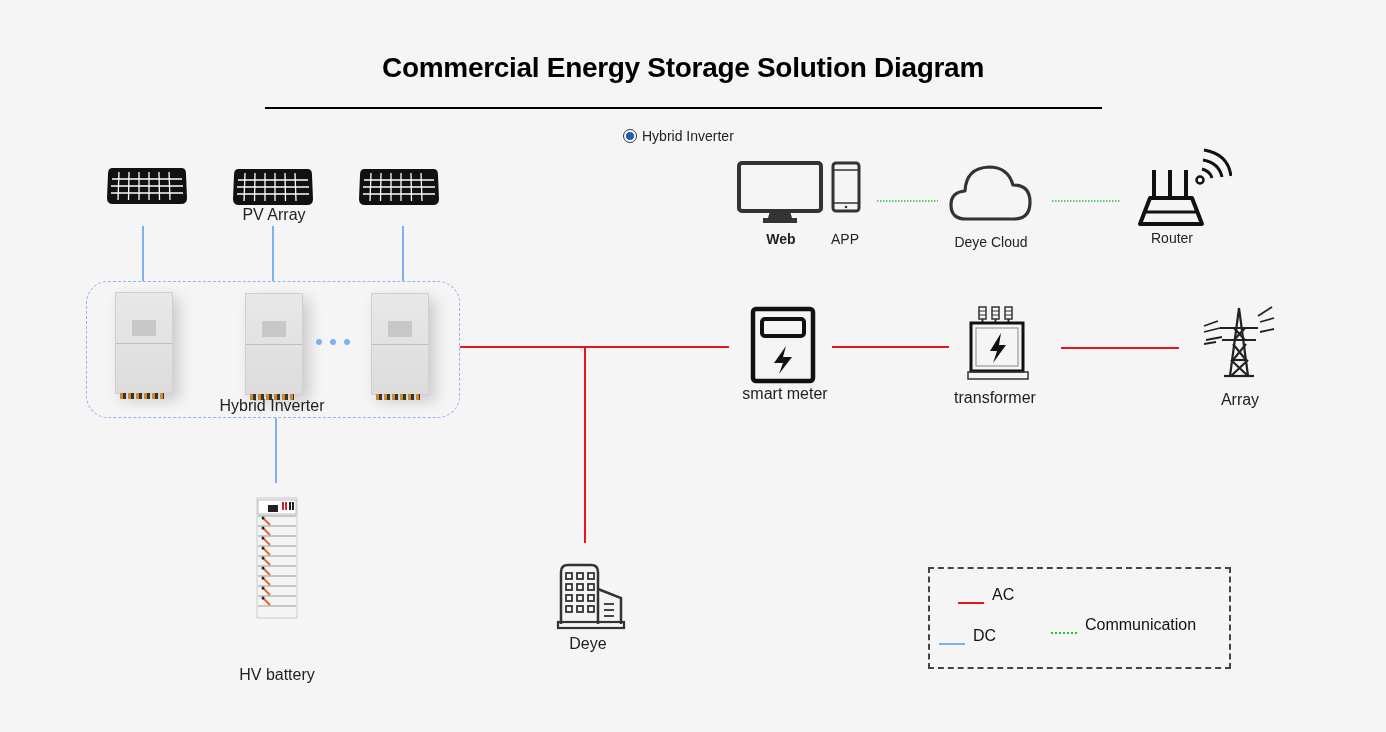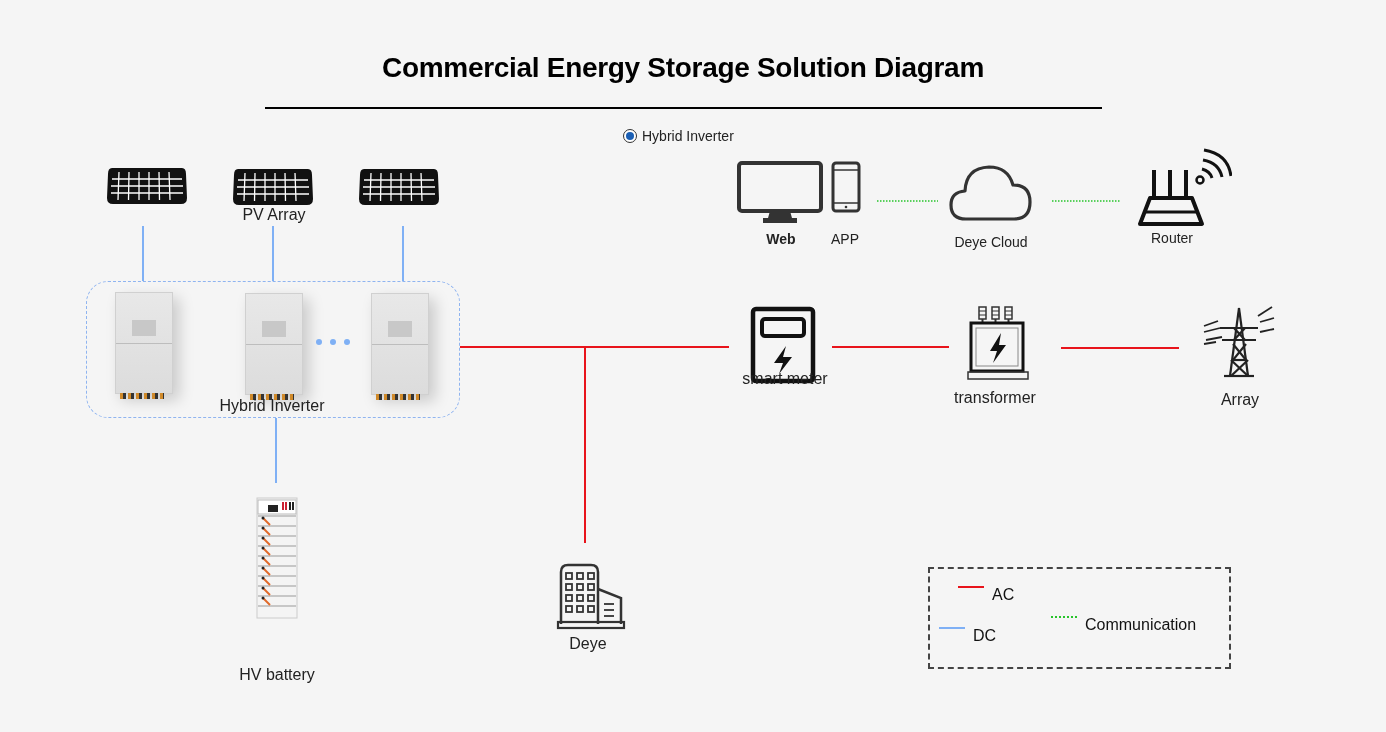--- a/index.html
+++ b/index.html
@@ -13,21 +13,21 @@
   .lbl { font-size:16px; color:#222; text-align:center; white-space:nowrap; }
   .lbl-sm { font-size:14px; color:#222; text-align:center; white-space:nowrap; }
   .inv-group { left:86px; top:281px; width:374px; height:137px; border:1px dashed #8fb4f0; border-radius:22px; box-sizing:border-box; }
   .inverter { width:56px; height:100px; background:linear-gradient(#e8e8e8,#dcdcdc); border:1px solid #d0d0d0; box-shadow:6px 6px 14px rgba(0,0,0,0.18); }
   .inverter .screen { position:absolute; left:16px; top:27px; width:24px; height:16px; background:#c8c8c8; }
   .inverter .seam { position:absolute; left:0; right:0; top:50px; height:1px; background:#bdbdbd; }
   .inverter .ports { position:absolute; left:4px; bottom:-6px; width:44px; height:6px; background:repeating-linear-gradient(90deg,#d08a2a 0 3px,#333 3px 6px,transparent 6px 8px); }
   .dots { left:316px; top:339px; display:flex; gap:8px; }
   .dots span { width:6px; height:6px; border-radius:50%; background:#7fb0f5; display:block; }
   .legend { left:928px; top:567px; width:303px; height:102px; border:2px dashed #444; box-sizing:border-box; }
-  .leg-item { display:flex; align-items:flex-start; gap:8px; font-size:16px; color:#111; }
+  .leg-item { display:flex; align-items:flex-end; gap:8px; font-size:16px; color:#111; }
   .leg-line { width:26px; height:0; }
 </style>
 </head>
 <body>
 
 <div class="abs title">Commercial Energy Storage Solution Diagram</div>
 <div class="abs title-rule"></div>
 
 <div class="abs radio-wrap">
   <span class="radio">
@@ -228,21 +228,21 @@
   <path d="M67 14 Q83 17 86 31" fill="none" stroke="#111" stroke-width="3"></path>
   <path d="M68 4 Q92 8 95 30" fill="none" stroke="#111" stroke-width="3"></path>
 </svg>
 <div class="abs lbl-sm" style="left:1132px;top:230px;width:80px">Router</div>
 
 <svg class="abs" style="left:750px;top:306px" width="66" height="78" viewBox="0 0 66 78">
   <rect x="3" y="3" width="60" height="72" rx="3" fill="none" stroke="#111" stroke-width="4.5"></rect>
   <rect x="12" y="13" width="42" height="17" rx="3" fill="none" stroke="#111" stroke-width="4"></rect>
   <path d="M36 40 L24 57 H33 L29 68 L42 51 H33 Z" fill="#111"></path>
 </svg>
-<div class="abs lbl" style="left:730px;top:370px;width:110px">smart meter</div>
+<div class="abs lbl" style="left:730px;top:385px;width:110px">smart meter</div>
 
 <svg class="abs" style="left:966px;top:305px" width="64" height="76" viewBox="0 0 64 76">
   <g fill="none" stroke="#333" stroke-width="1.5">
     <rect x="13" y="2" width="7" height="12"></rect>
       <rect x="26" y="2" width="7" height="12"></rect>
       <rect x="39" y="2" width="7" height="12"></rect>
   </g>
   <g stroke="#333" stroke-width="1">
       <line x1="13" y1="6" x2="20" y2="6"></line>
       <line x1="13" y1="10" x2="20" y2="10"></line>

